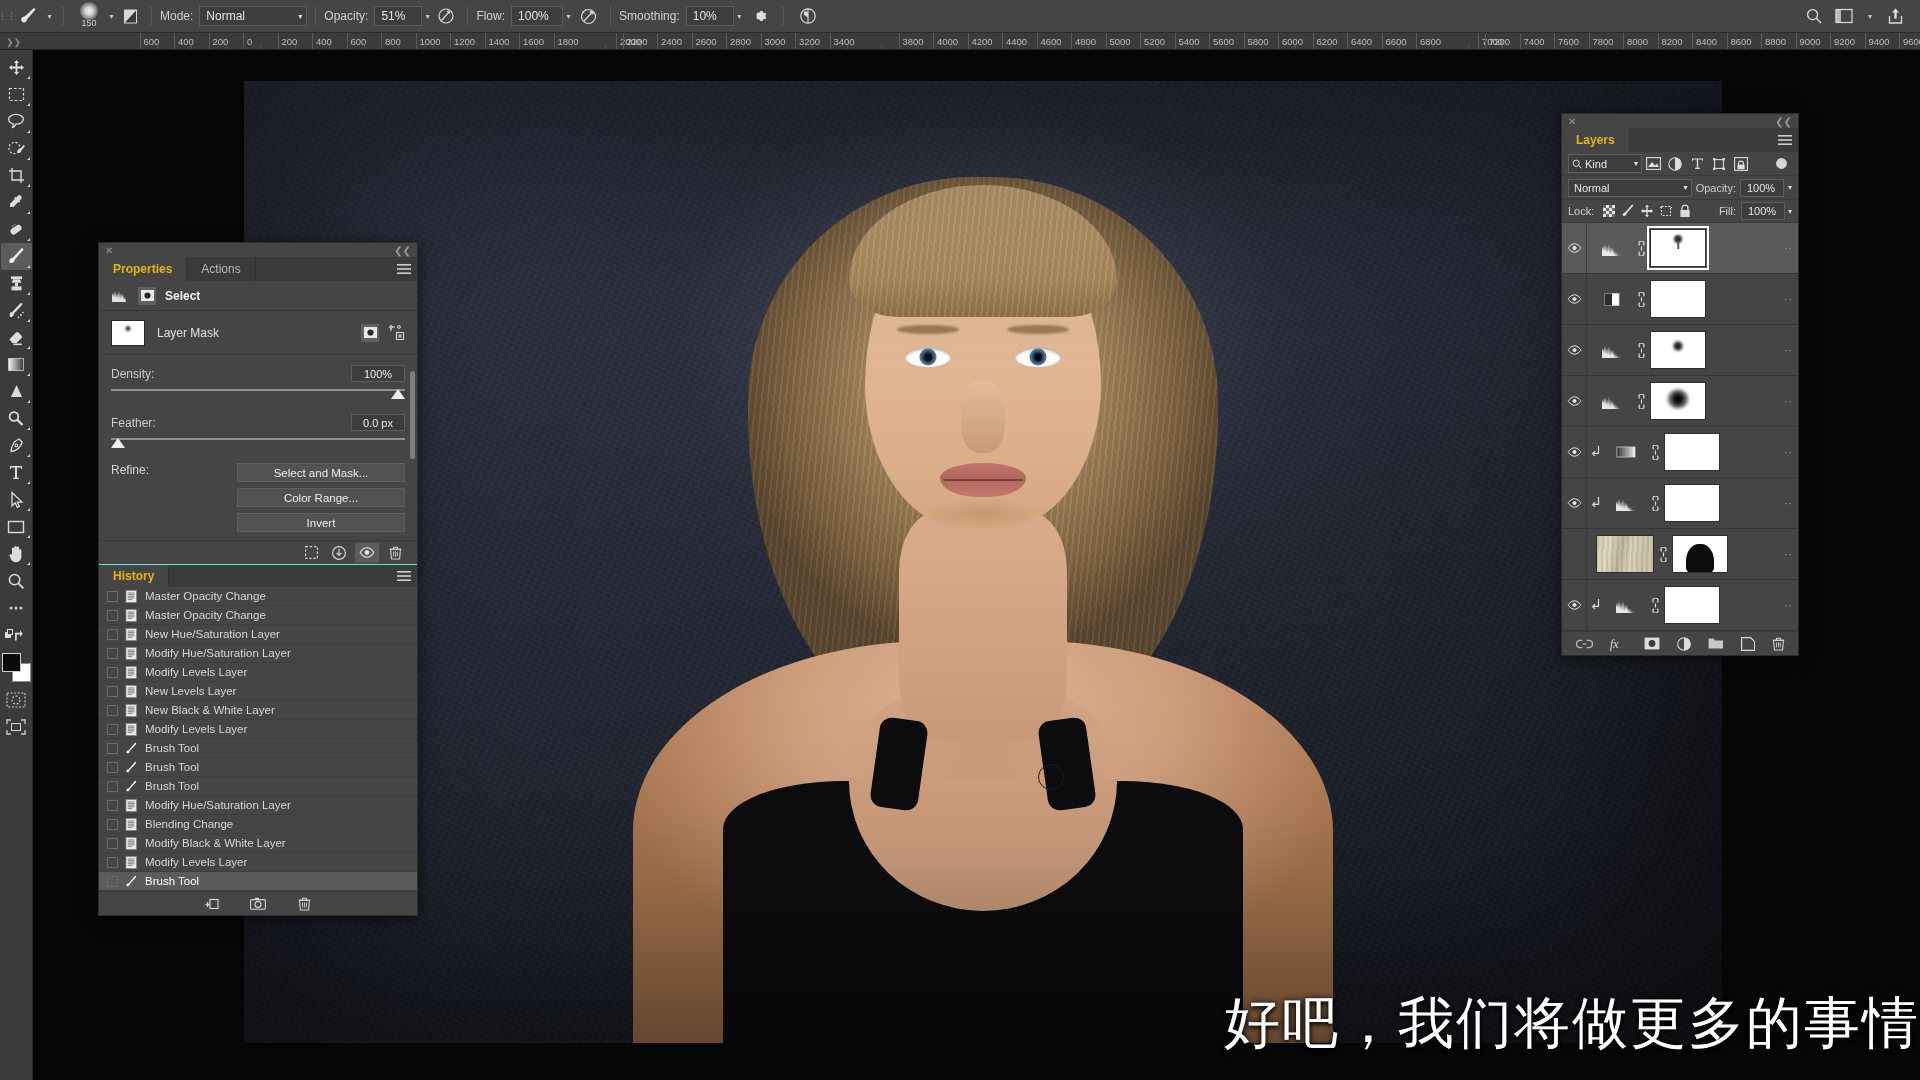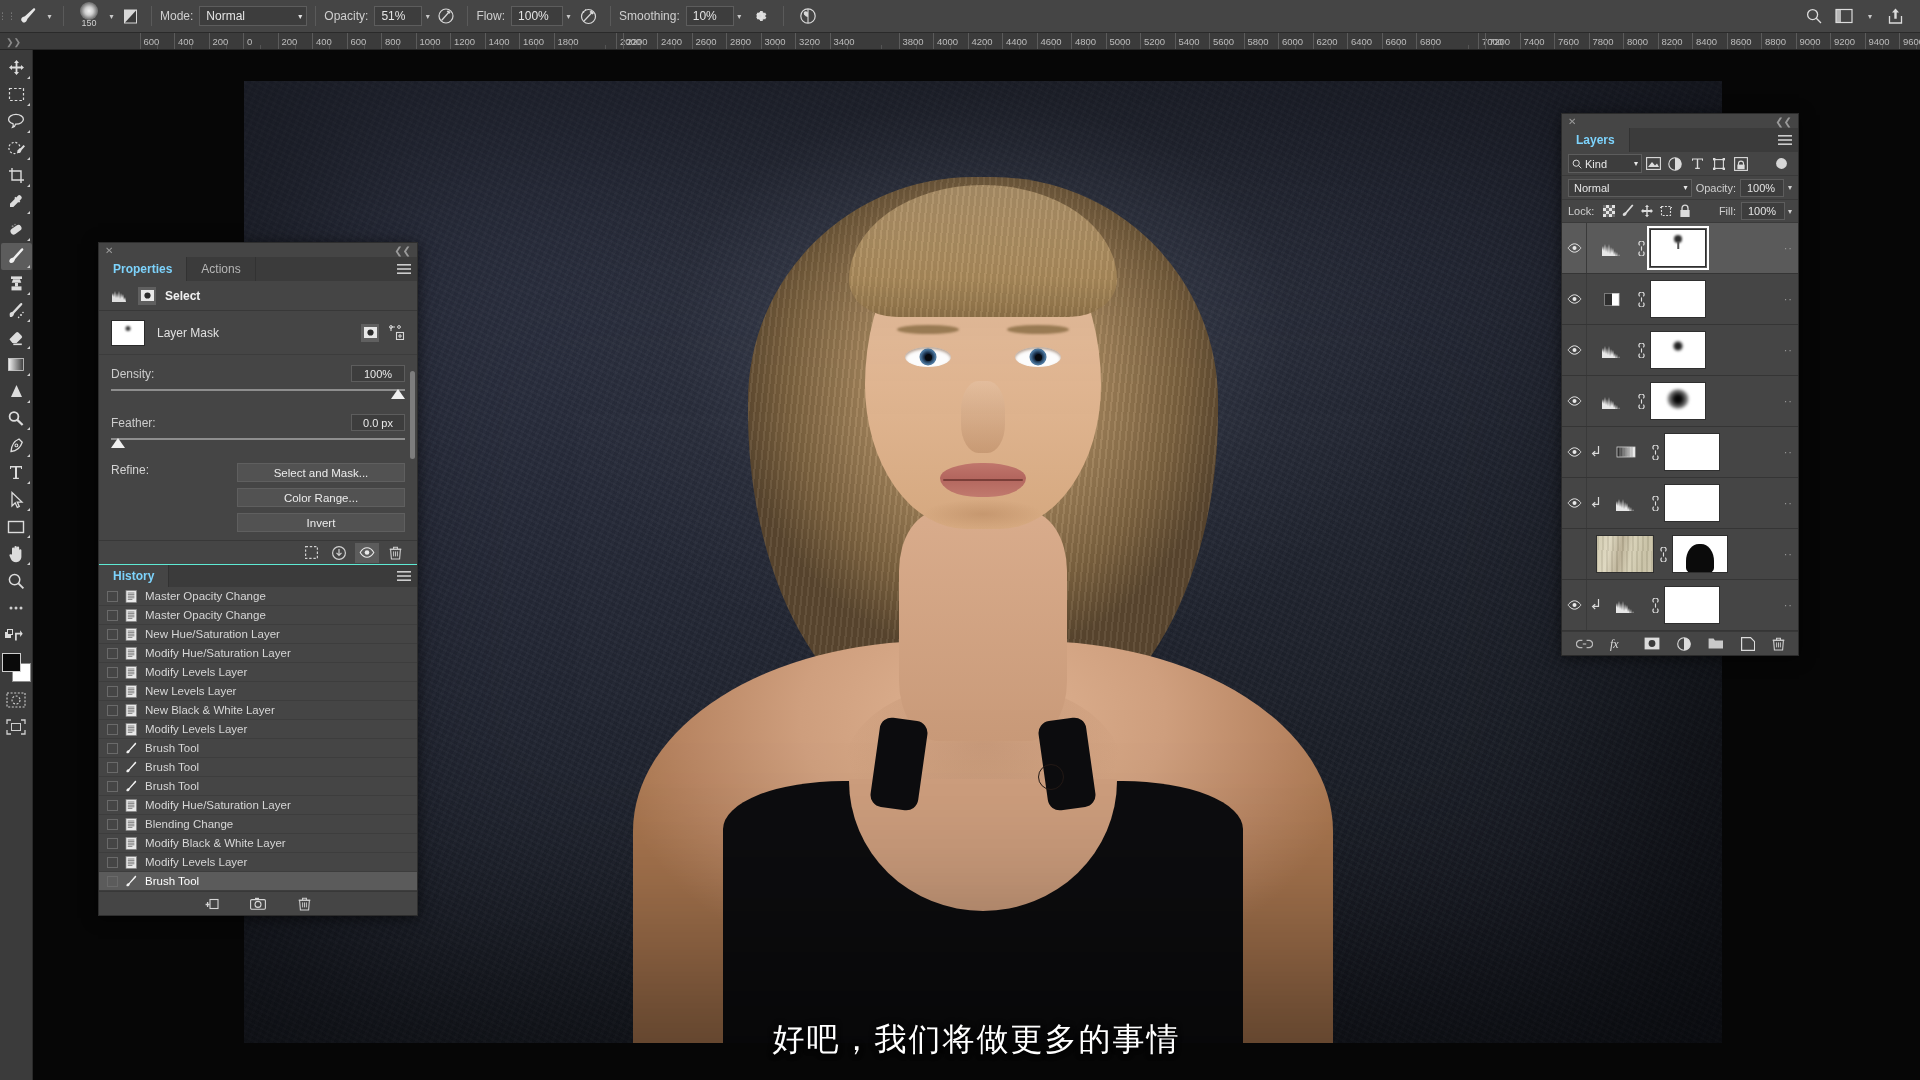--- a/index.html
+++ b/index.html
@@ -172,42 +172,42 @@
   .lips:before{content:"";position:absolute;left:4%;top:46%;width:92%;height:2px;background:rgba(90,40,35,.65);border-radius:2px;}
   .chin-shadow{position:absolute;left:50%;transform:translateX(-50%);top:418px;width:120px;height:30px;border-radius:50%;
         background:radial-gradient(ellipse,rgba(160,110,70,.3),rgba(0,0,0,0) 70%);}
   .vignette{position:absolute;inset:0;box-shadow:inset 0 0 220px 70px rgba(0,0,0,.55);}
 
   .brush-cursor{
     position:absolute; left:1005px; top:714px; width:26px;height:26px;
     border:1.6px solid #231915; border-radius:50%;
   }
   .subtitle{
-    position:absolute; left:0; right:0; bottom:18px; text-align:center;
-    color:#ffffff; font-size:32px; letter-spacing:2px;
+    position:absolute; left:0; right:0; bottom:18px; text-align:right;
+    color:#ffffff; font-size:56px; letter-spacing:2px;
     font-family:"DejaVu Sans", sans-serif;
     text-shadow: 0 0 6px rgba(0,0,0,.9), 0 2px 4px rgba(0,0,0,.9);
   }
 
   
   .panel-left {
     position:absolute; left:98px; top:242px; width:320px;
     background:#454545; box-shadow:0 2px 14px rgba(0,0,0,.6);
     border:1px solid #2e2e2e;
   }
   .panel-close {
     height:14px; background:#454545; display:flex; align-items:center; justify-content:space-between;
     padding:0 6px; color:#9a9a9a; font-size:10px;
   }
   .tabstrip { height:24px; background:#3b3b3b; display:flex; align-items:stretch; position:relative;}
   .tab {
     padding:0 14px; display:flex; align-items:center; font-size:12px; color:#b6b6b6;
     border-right:1px solid #323232;
   }
-  .tab.active { background:#454545; color:#7dd3fc; font-weight:bold;}
+  .tab.active { background:#454545; color:#eab308; font-weight:bold;}
   .tab-menu { margin-left:auto; width:26px; display:flex; align-items:center; justify-content:center; color:#c8c8c8;}
   .prop-head {
     height:30px; background:#454545; display:flex; align-items:center; gap:9px; padding:0 12px;
     border-bottom:1px solid #383838;
   }
   .mask-icon-sel { width:18px;height:18px;background:#606060; display:flex;align-items:center;justify-content:center;}
   .prop-row-mask {
     height:44px; display:flex; align-items:center; padding:0 12px; gap:12px;
     border-bottom:1px solid #3c3c3c;
   }

